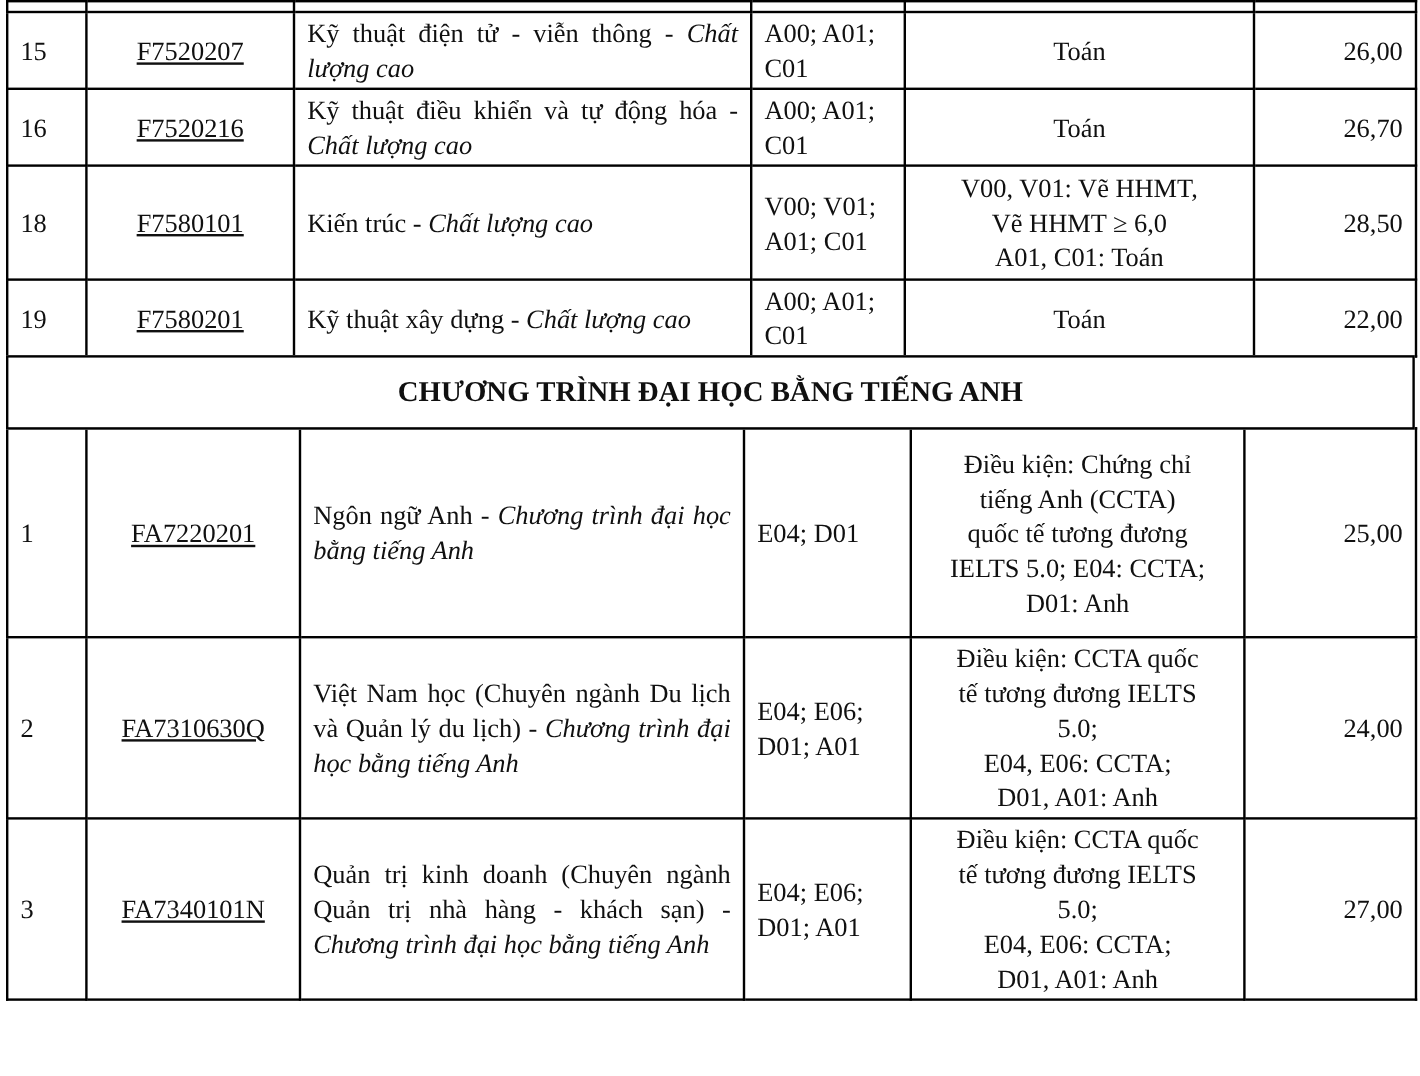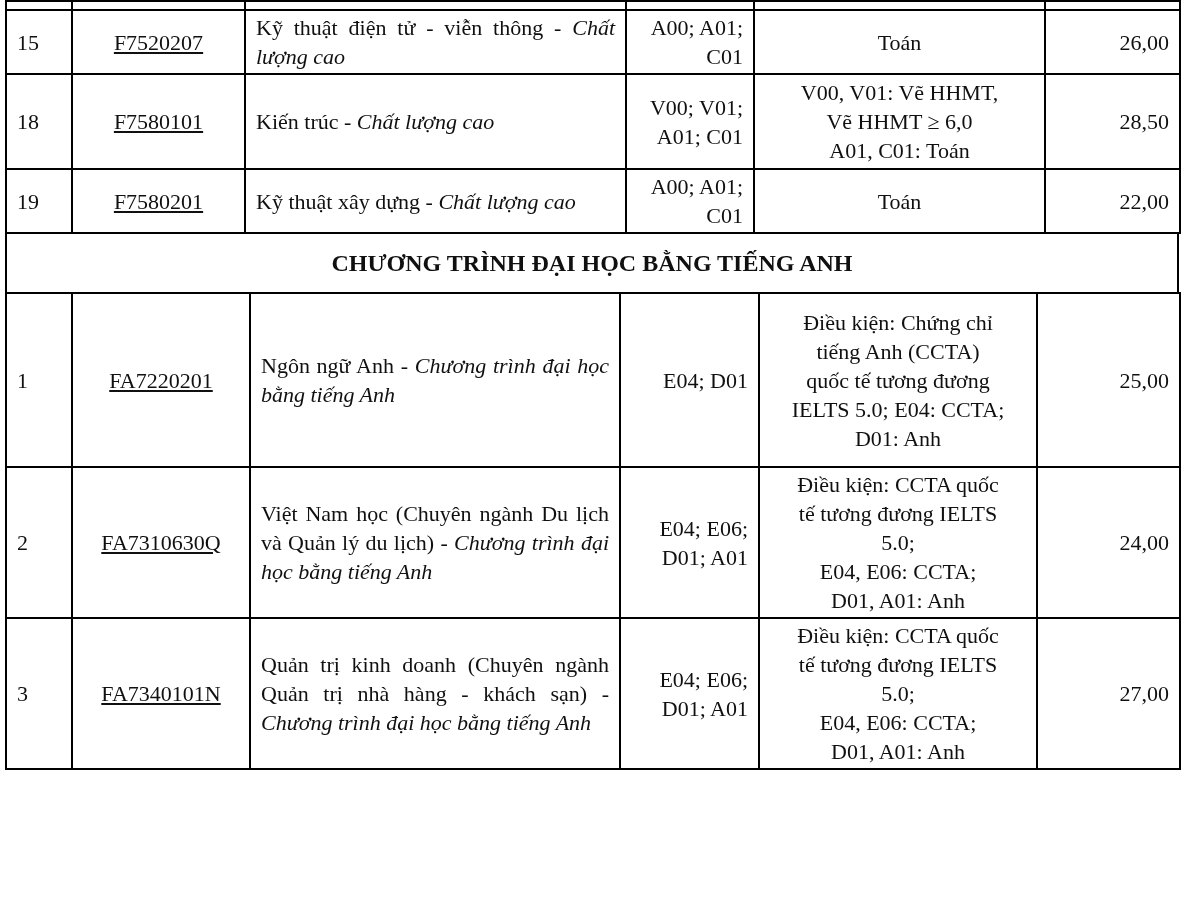--- a/index.html
+++ b/index.html
@@ -17,21 +17,21 @@
   table.doc td {
     border:2px solid #000;
     vertical-align:middle;
     font-size:22px; line-height:29px;
     padding:2px 10px;
     overflow:hidden;
   }
   td.c-no    { text-align:left; padding:2px 2px; }
   td.c-code  { text-align:center; padding:2px 4px;text-decoration:underline; }
   td.c-name  { text-align:justify; font-size:23px; line-height:30px; padding:2px 12px;margin-left:32px; }
-  td.c-combo { text-align:right; white-space:pre-line; padding:2px 8px; }
+  td.c-combo { text-align:left; white-space:pre-line; padding:2px 8px; }
   td.c-main  { text-align:center; white-space:pre-line; }
   td.c-score { text-align:right; }
   tr.frag-row td { padding:0; }
   .frag-top-wrap { height:5px; overflow:hidden; text-align:center; }
   .frag-top-wrap span { display:inline-block; margin-top:-17px; font-size:22px; letter-spacing:6px; }
   .section-band {
     width:1170px; height:58px; margin-top:-2px;
     border:2px solid #000;
     display:flex; align-items:center; justify-content:center;
     font-weight:bold; font-size:24px;
@@ -66,20 +66,29 @@
           </td>
     </tr>
     <tr style="height:57px">
       <td class="c-no">15</td>
       <td class="c-code">F7520207</td>
       <td class="c-name"><span>Kỹ thuật điện tử - viễn thông - </span><i>Chất lượng cao</i></td>
       <td class="c-combo">A00; A01;
 C01</td>
       <td class="c-main">Toán</td>
       <td class="c-score">26,00</td>
+    </tr>
+    <tr style="height:61px">
+      <td class="c-no">16</td>
+      <td class="c-code">F7520216</td>
+      <td class="c-name"><span>Kỹ thuật điều khiển và tự động hóa - </span><i>Chất lượng cao</i></td>
+      <td class="c-combo">A00; A01;
+C01</td>
+      <td class="c-main">Toán</td>
+      <td class="c-score">26,70</td>
     </tr>
     <tr style="height:95px">
       <td class="c-no">18</td>
       <td class="c-code">F7580101</td>
       <td class="c-name"><span>Kiến trúc - </span><i>Chất lượng cao</i></td>
       <td class="c-combo">V00; V01;
 A01; C01</td>
       <td class="c-main">V00, V01: Vẽ HHMT,
 Vẽ HHMT ≥ 6,0
 A01, C01: Toán</td>

